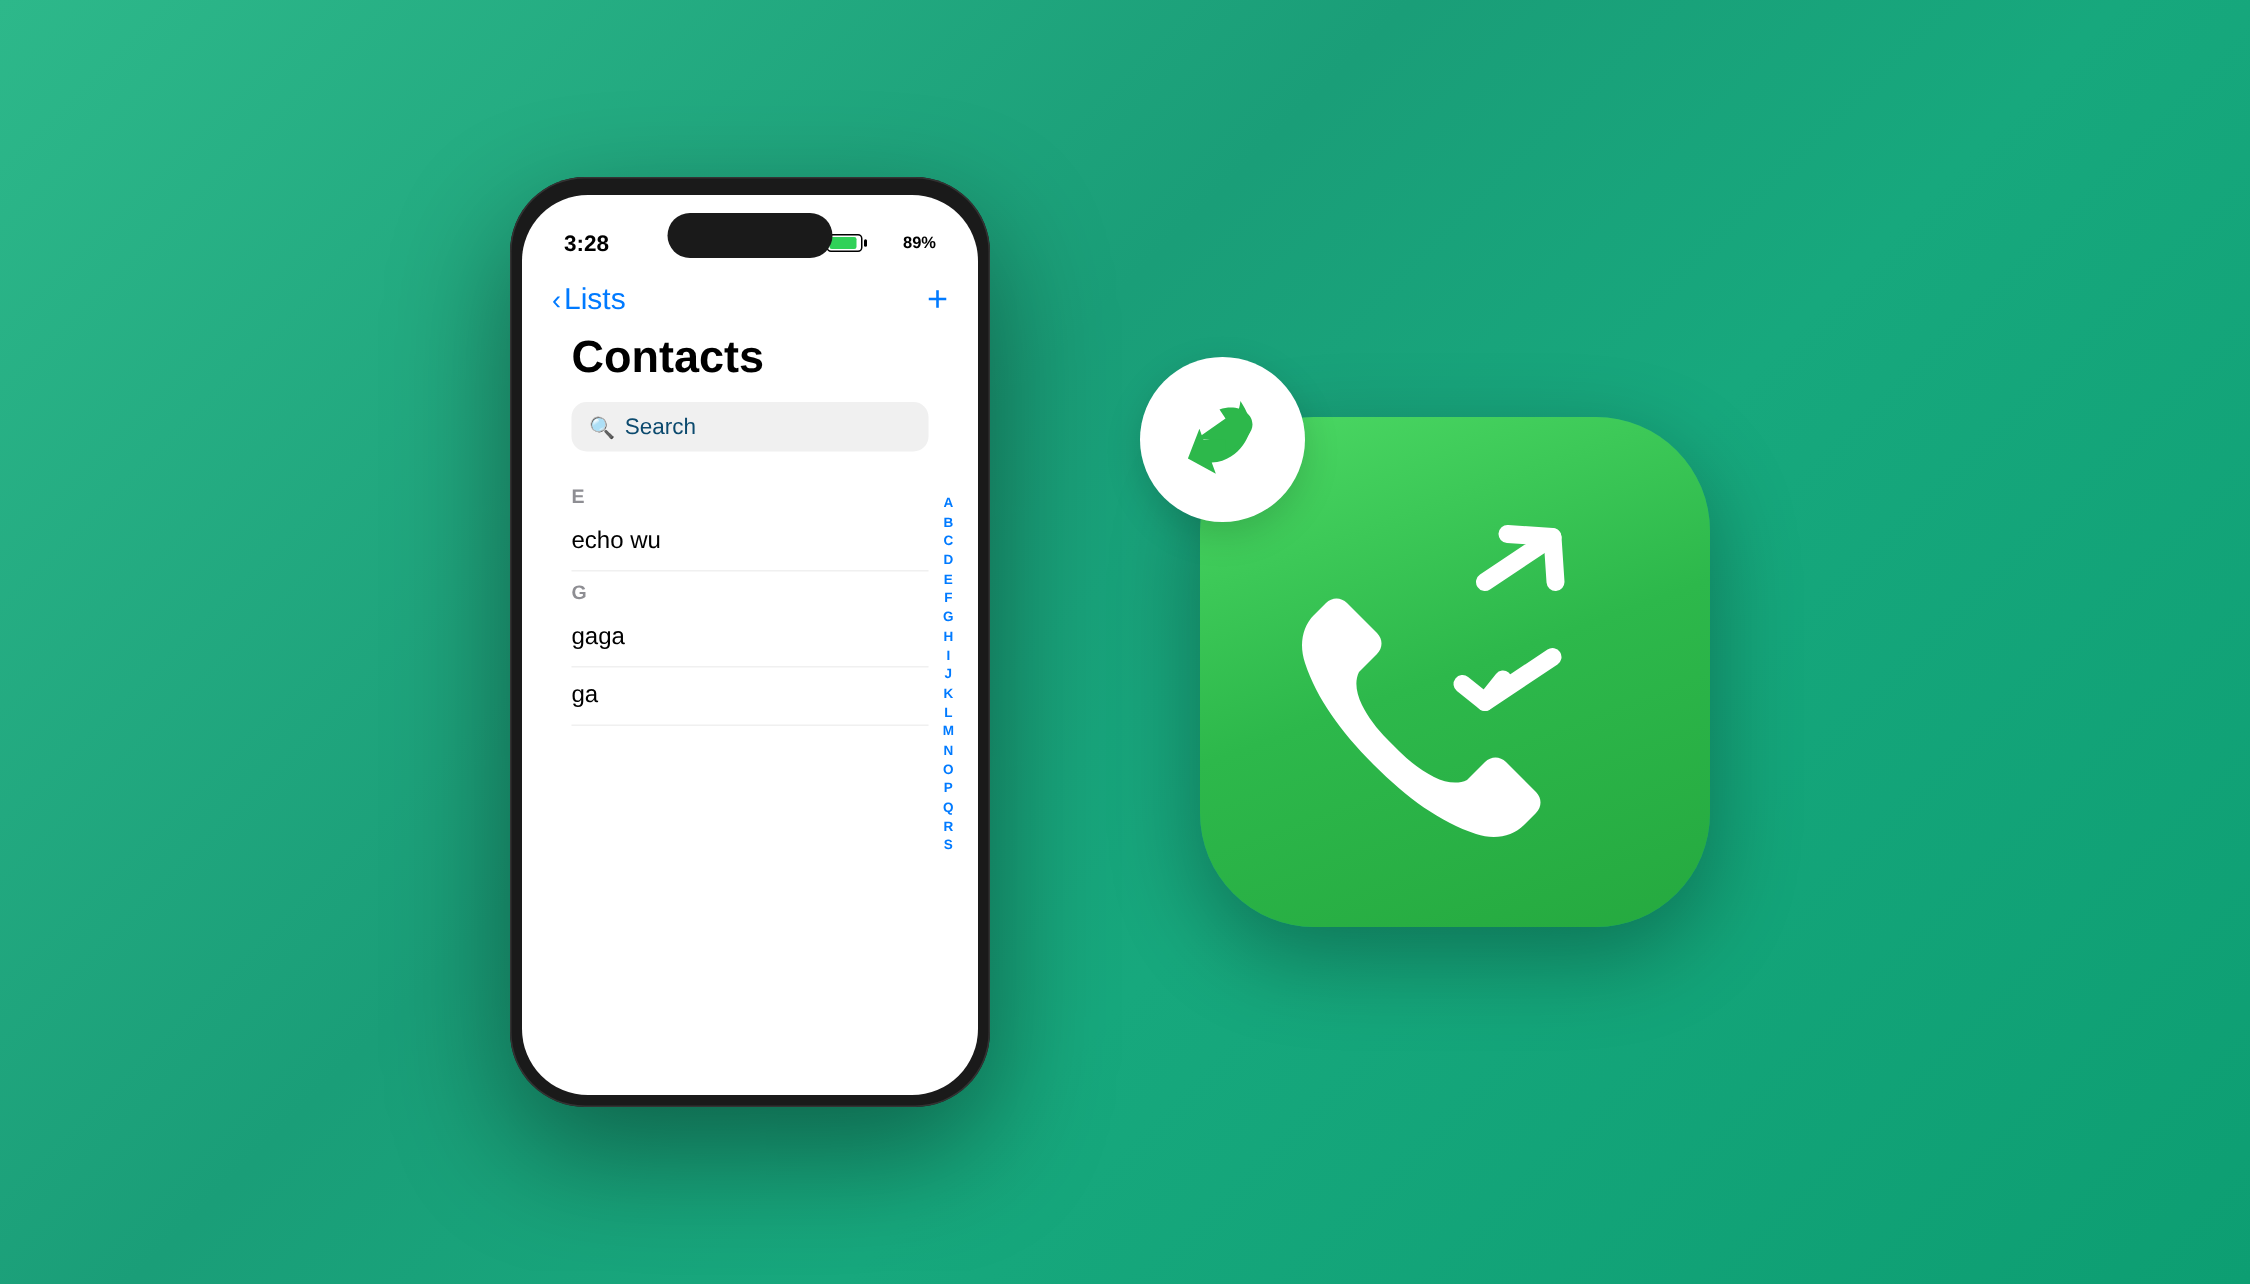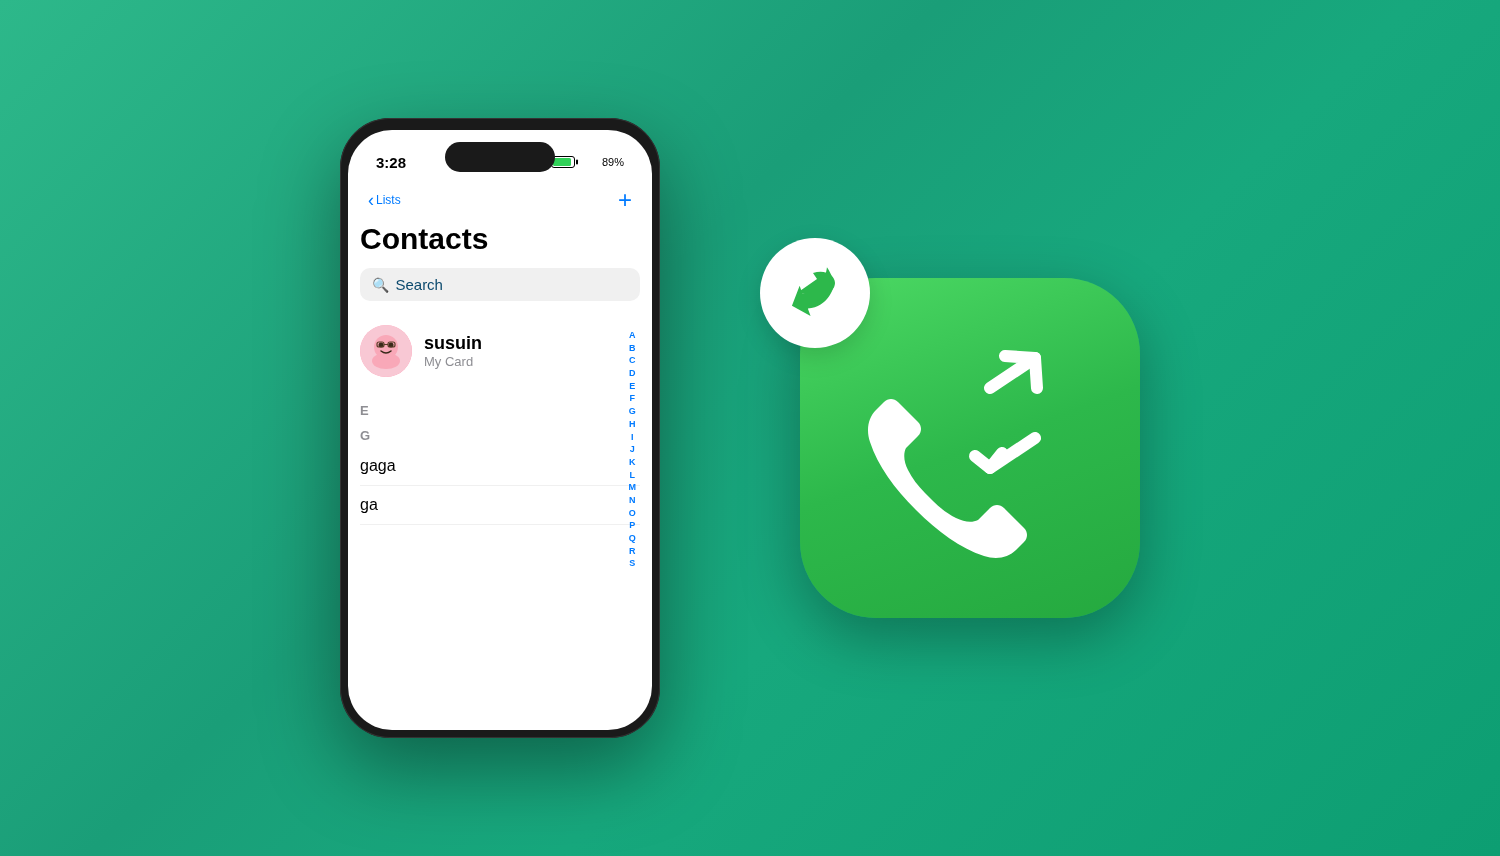--- a/index.html
+++ b/index.html
@@ -141,21 +141,21 @@
 
     .battery-fill {
       height: 100%;
       width: 88%;
       background: #30d158;
       border-radius: 1.5px;
     }
 
     .battery-percent {
       font-size: 11px;
-      font-weight: 400;
+      font-weight: 700;
       color: #000;
       margin-left: 25px;
     }
 
     
     .nav-bar {
       display: flex;
       justify-content: space-between;
       align-items: center;
       padding: 4px 20px 8px 20px;
@@ -169,34 +169,34 @@
       color: #007AFF;
       font-size: 16px;
     }
 
     .nav-back-chevron {
       font-size: 18px;
       font-weight: 400;
     }
 
     .nav-back-text {
-      font-size: 12px;
+      font-size: 20px;
     }
 
     .nav-add {
       color: #007AFF;
       font-size: 24px;
       font-weight: 300;
     }
 
     
     .contacts-content {
       flex: 1;
       overflow: hidden;
-      padding: 0 12px;
+      padding: 0 33px;
       display: flex;
       flex-direction: column;
     }
 
     .contacts-title {
       font-size: 30px;
       font-weight: 700;
       color: #000;
       margin-bottom: 12px;
     }
@@ -383,43 +383,23 @@
         </div>
 
         <div class="contacts-content">
           <div class="contacts-title">Contacts</div>
 
           <div class="search-bar">
             <span class="search-icon-svg">🔍</span>
             <span class="search-placeholder">Search</span>
           </div>
 
-          <div class="my-card">
-            <div class="avatar">
-
-              <svg width="52" height="52" viewBox="0 0 52 52">
-                <circle cx="26" cy="26" r="26" fill="#f8c8d4"></circle>
-                <circle cx="26" cy="22" r="12" fill="#f9a8b8"></circle>
-                <ellipse cx="26" cy="36" rx="14" ry="8" fill="#f9a8b8"></ellipse>
-                <circle cx="21" cy="20" r="2.5" fill="#3a2a1a"></circle>
-                <circle cx="31" cy="20" r="2.5" fill="#3a2a1a"></circle>
-                <path d="M21 26 Q26 30 31 26" stroke="#3a2a1a" stroke-width="1.5" fill="none" stroke-linecap="round"></path>
-
-                <rect x="17" y="17" width="7" height="5" rx="2" fill="none" stroke="#5a3e28" stroke-width="1.2"></rect>
-                <rect x="28" y="17" width="7" height="5" rx="2" fill="none" stroke="#5a3e28" stroke-width="1.2"></rect>
-                <line x1="24" y1="19.5" x2="28" y2="19.5" stroke="#5a3e28" stroke-width="1.2"></line>
-              </svg>
-            </div>
-            <div class="my-card-info">
-              <span class="my-card-name">susuin</span>
-              <span class="my-card-label">My Card</span>
-            </div>
-          </div>
 
           <div class="section-letter">E</div>
+          <div class="contact-item">echo wu</div>
 
           <div class="section-letter">G</div>
           <div class="contact-item">gaga</div>
           <div class="contact-item">ga</div>
         </div>
 
         <div class="alphabet-sidebar">
           <span class="alpha-letter">A</span>
           <span class="alpha-letter">B</span>
           <span class="alpha-letter">C</span>

